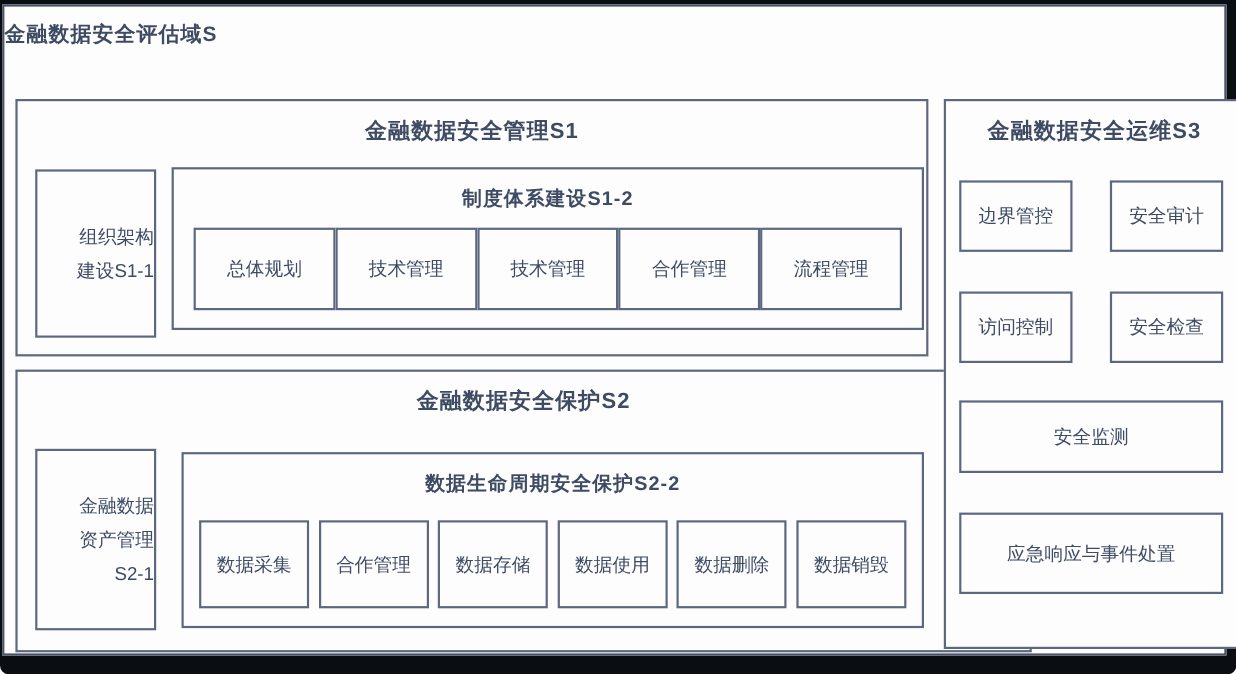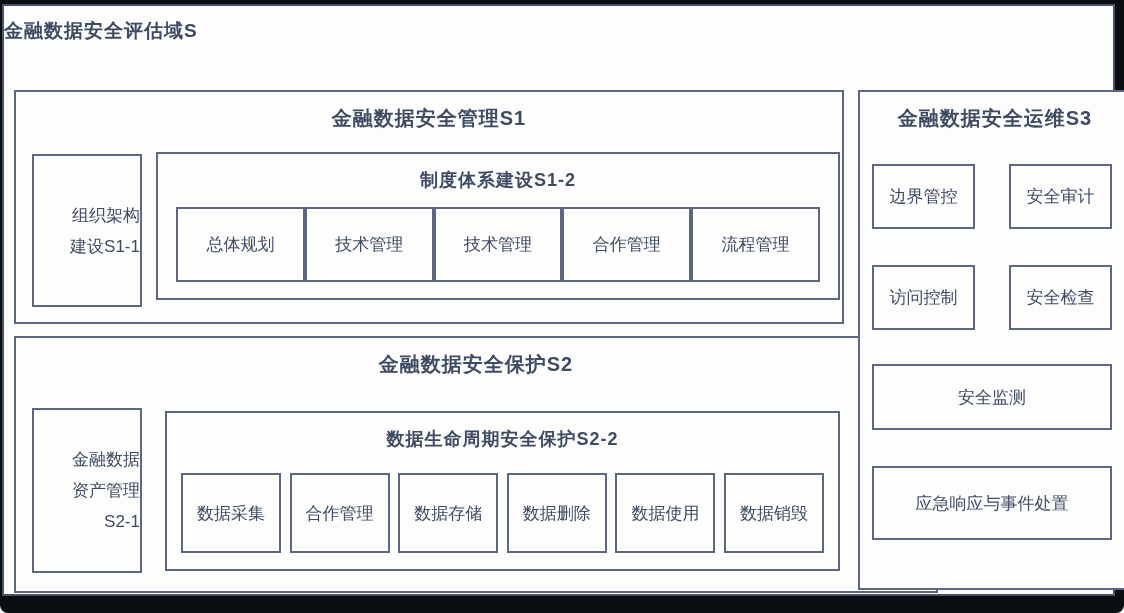--- a/index.html
+++ b/index.html
@@ -135,22 +135,22 @@
         <span>资产管理</span>
         <span>S2-1</span>
       </div>
 
       <div class="sub-panel s2-sub">
         <div class="sub-title">数据生命周期安全保护S2-2</div>
         <div class="leaf-row">
           <div class="leaf s2-leaf">数据采集</div>
           <div class="leaf s2-leaf">合作管理</div>
           <div class="leaf s2-leaf">数据存储</div>
+          <div class="leaf s2-leaf">数据使用</div>
           <div class="leaf s2-leaf">数据删除</div>
-          <div class="leaf s2-leaf">数据使用</div>
           <div class="leaf s2-leaf">数据销毁</div>
         </div>
       </div>
     </div>
 
     <div class="panel panel-s3">
       <div class="panel-title">金融数据安全运维S3</div>
 
       <div class="s3-row s3-row-1">
         <div class="leaf s3-leaf">边界管控</div>

